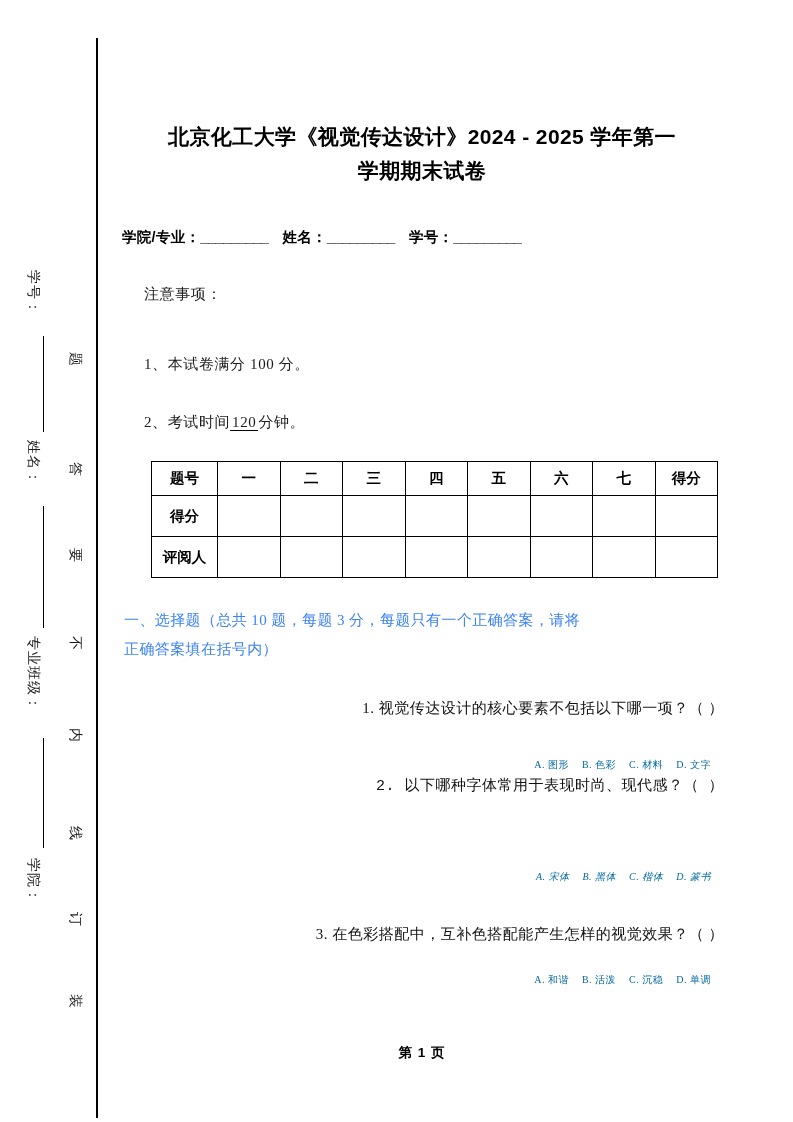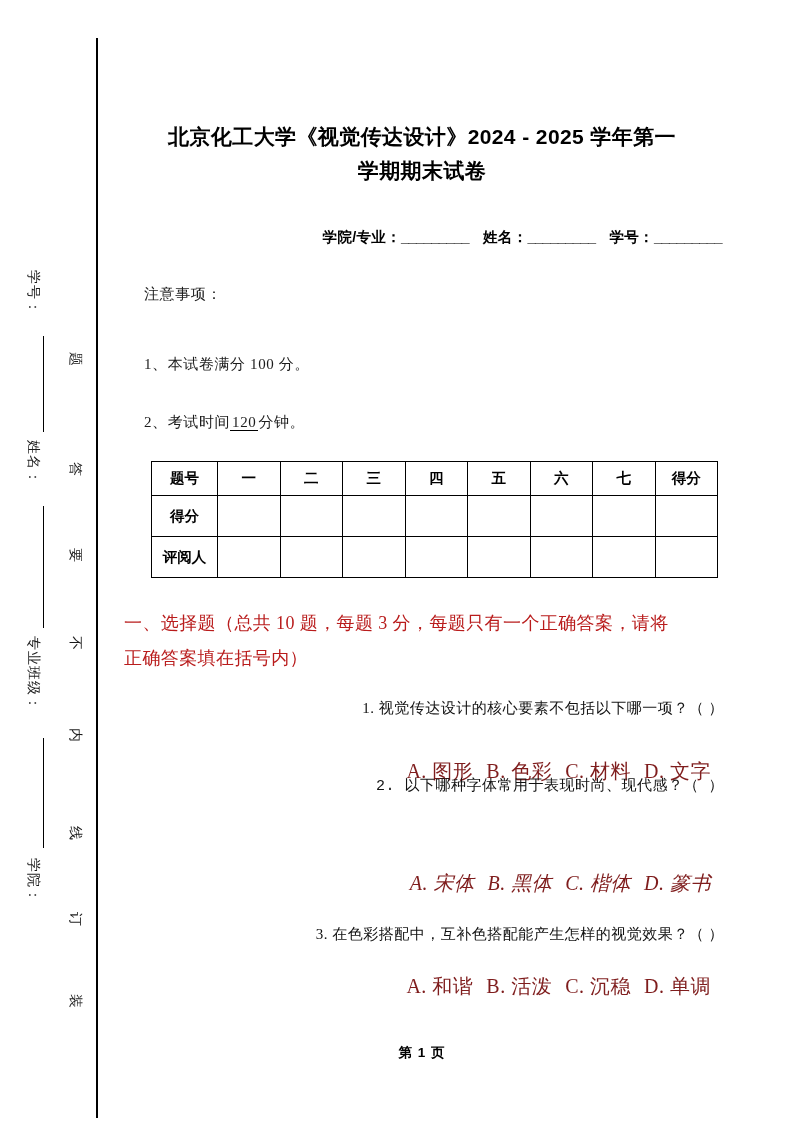--- a/index.html
+++ b/index.html
@@ -85,21 +85,21 @@
     font-size: 21px;
     line-height: 1.62;
     letter-spacing: 0.4px;
   }
 
   #info-row {
     position: absolute;
     left: 0;
     top: 228px;
     width: 600px;
-    text-align: right;
+    text-align: left;
     font-family: "Liberation Sans", "DejaVu Sans", sans-serif;
     font-weight: bold;
     font-size: 14.5px;
     letter-spacing: 0.3px;
     white-space: nowrap;
   }
   #info-row .blank { letter-spacing: -0.5px; }
   #info-row .gap { display: inline-block; width: 14px; }
 
   .note-line {
@@ -135,35 +135,35 @@
     padding: 0;
     height: 33px;
   }
   #score-table tr.tall td { height: 40px; }
   #score-table td.rowhead { width: 65px; }
   #score-table td.cell { width: 61.5px; }
 
   
   .qblock { position: absolute; left: 2px; width: 600px; text-align: right; }
   .section-head {
-    font-size: 18px;
+    font-size: 15px;
     line-height: 1.92;
     letter-spacing: 0.4px;
     text-align: justify;
-    color: #b91c1c;
+    color: #3b82f6;
   }
   .q-stem {
     font-size: 15px;
     letter-spacing: 0.5px;
     color: #111111;
   }
   .q-opts {
-    font-size: 20px;
+    font-size: 10px;
     letter-spacing: 0.5px;
-    color: #7f1d1d;
+    color: #0369a1;
   }
   .q-opts .opt { display: inline-block; margin-right: 13px; }
 
   #sec-1     { top: 606px; }
   #q1-stem   { top: 699px; }
   #q1-opts   { top: 758px; }
   #q2-stem   { top: 776px; font-family: Liberation Mono, monospace; }
   #q2-opts   { top: 870px; font-style: italic; }
   #q3-stem   { top: 925px; }
   #q3-opts   { top: 973px; }

